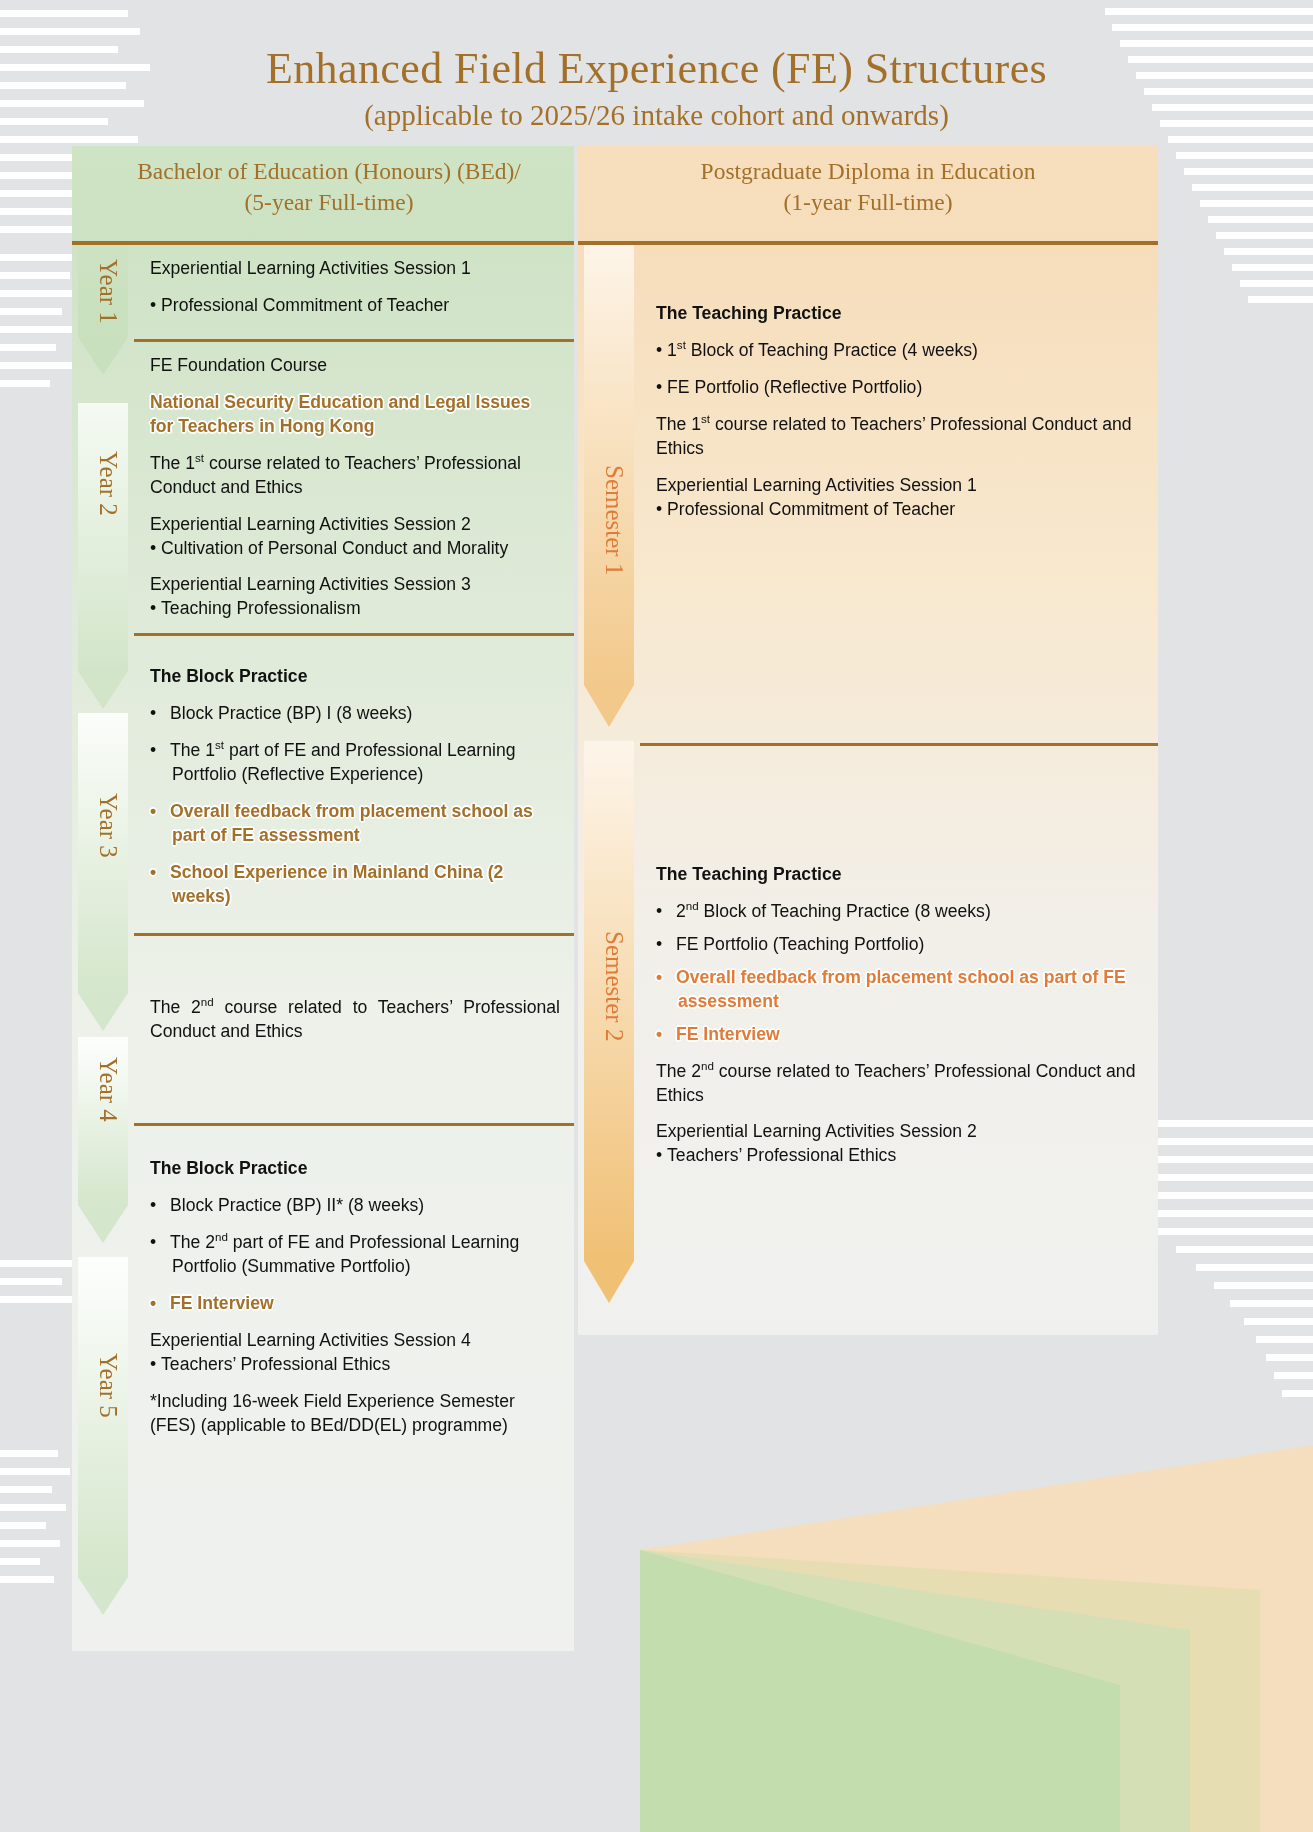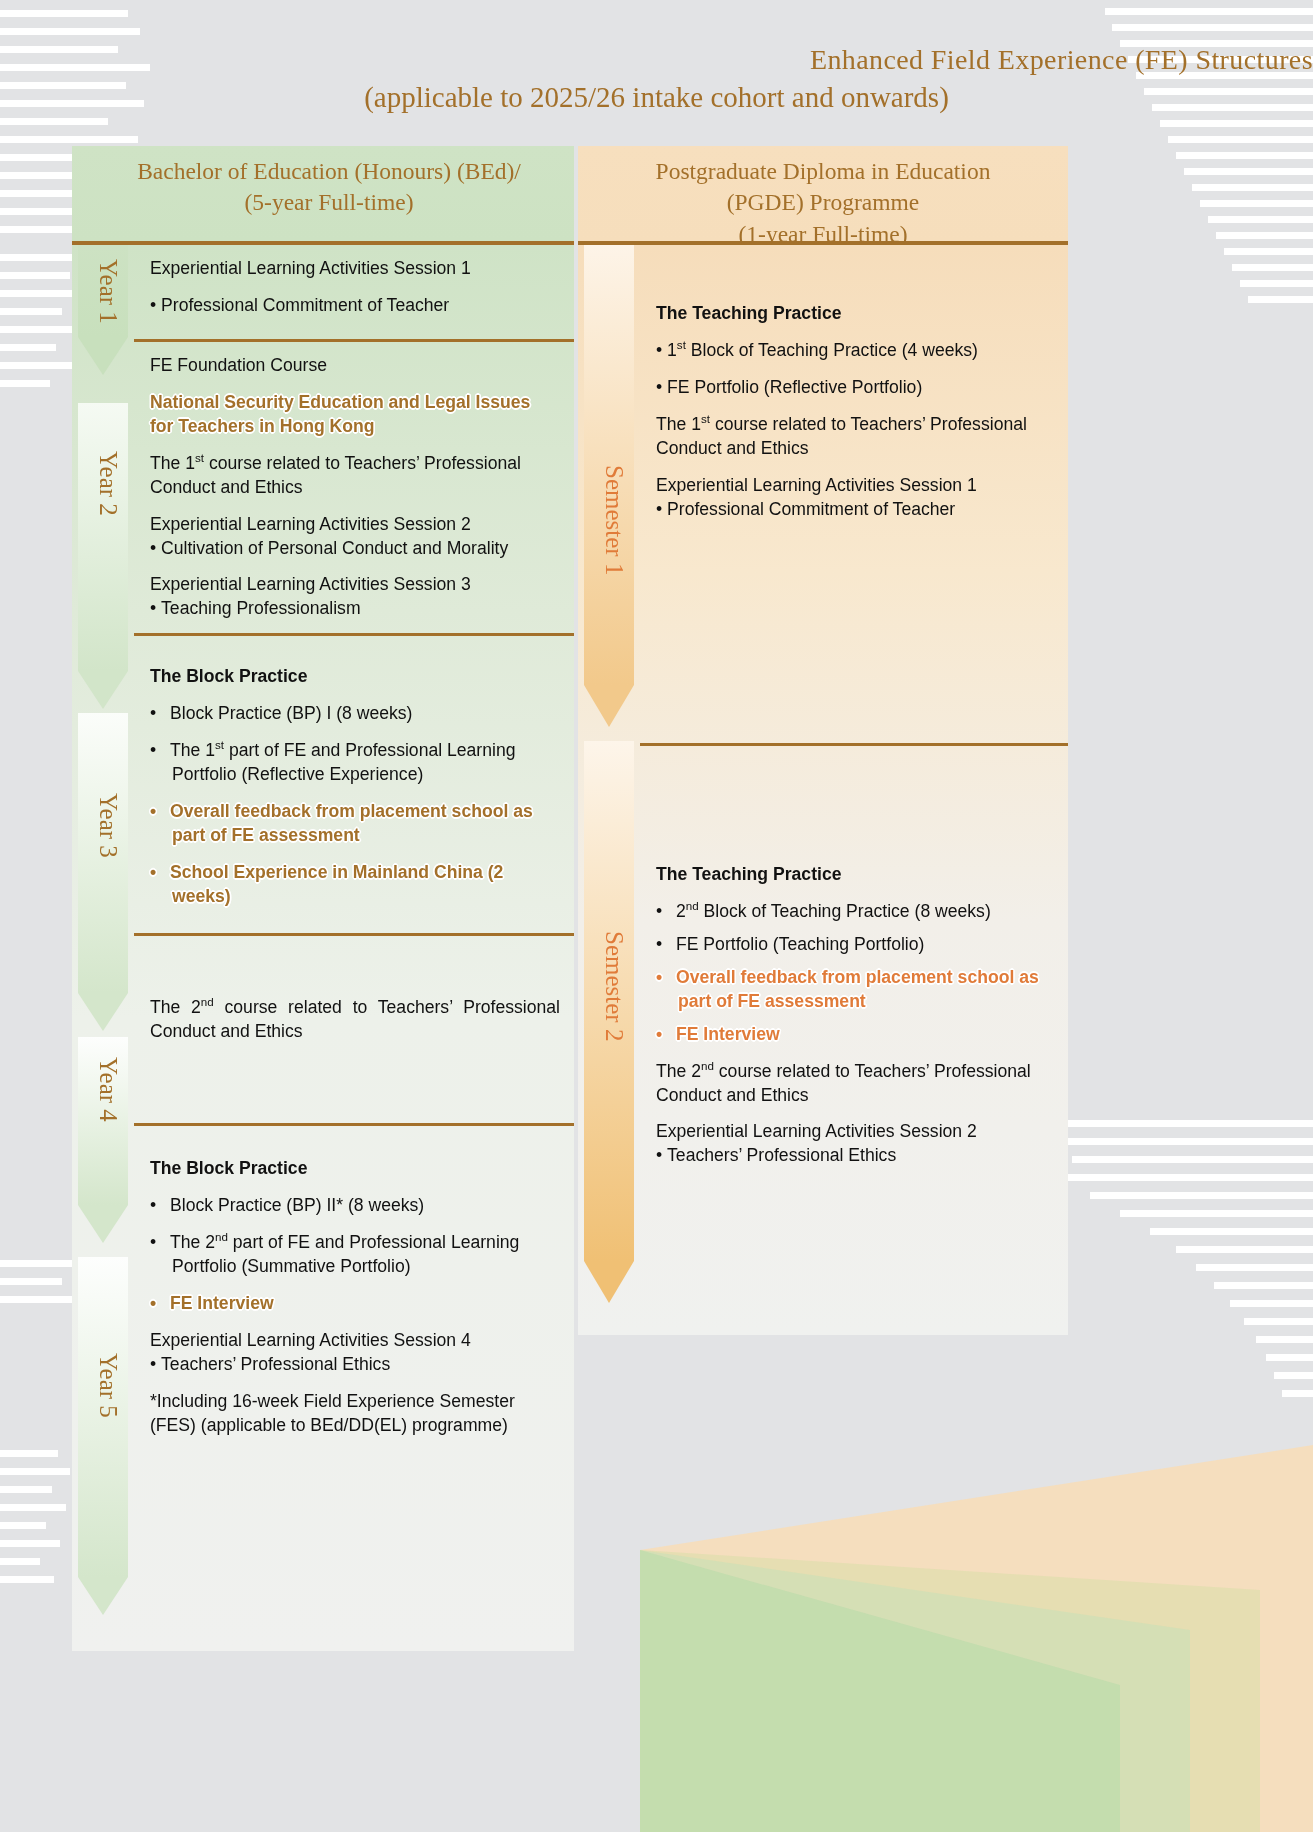--- a/index.html
+++ b/index.html
@@ -9,32 +9,32 @@
     font-family:"Liberation Sans", sans-serif;
     position:relative;overflow:hidden;
   }
   
   .stripes{position:absolute;pointer-events:none;}
   .stripe{position:absolute;height:7px;background:#ffffff;}
   
   #title-block{position:absolute;left:0;top:44px;width:1313px;text-align:center;z-index:6;}
   #main-title{
     font-family:"Liberation Serif", serif;
-    font-size:28px;color:#a3702a;letter-spacing:.4px;
-    font-weight:400;line-height:1.12;text-align:right;
+    font-size:44px;color:#a3702a;letter-spacing:.4px;
+    font-weight:400;line-height:1.12;
   }
   #sub-title{
     font-family:"Liberation Serif", serif;
     font-size:29px;color:#a3702a;margin-top:6px;font-weight:400;
   }
   
   #cols{position:absolute;left:0;top:146px;width:1313px;z-index:5;}
   .col{position:absolute;top:0;}
   #col-bed{left:72px;width:502px;}
-  #col-pgde{left:578px;width:490px;border-radius:8px;}
+  #col-pgde{left:578px;width:580px;border-radius:8px;}
 
   .col-head{
     text-align:center;font-family:"Liberation Serif", serif;
     color:#a3702a;font-size:23.5px;line-height:1.33;padding:10px 8px 10px;
     font-weight:400;
   }
   #col-bed .col-head{background:linear-gradient(180deg,#cfe3c5 0%,#cde2c3 100%);height:75px;padding-left:20px;}
   #col-pgde .col-head{background:linear-gradient(180deg,#f7dfbe 0%,#f6debc 100%);height:75px;}
   .head-rule{height:4px;background:#a3702a;}
 
@@ -260,21 +260,20 @@
           <p class="txt">*Including 16-week Field Experience Semester (FES) (applicable to BEd/DD(EL) programme)</p>
         </div>
 
       </div>
     </div>
   </div>
 
   <div class="col" id="col-pgde">
     <div class="col-head">
       <div>Postgraduate Diploma in Education</div>
-      <div>(PGDE) Programme</div>
       <div>(1-year Full-time)</div>
     </div>
     <div class="head-rule"></div>
 
     <div class="col-body" style="height:1090px;">
 
       <div class="lane">
 
         <div class="arrow" style="top:0;">
           <div class="shaft" style="height:440px;background:linear-gradient(180deg,#fdf4e8,#f2c98b);"></div>

